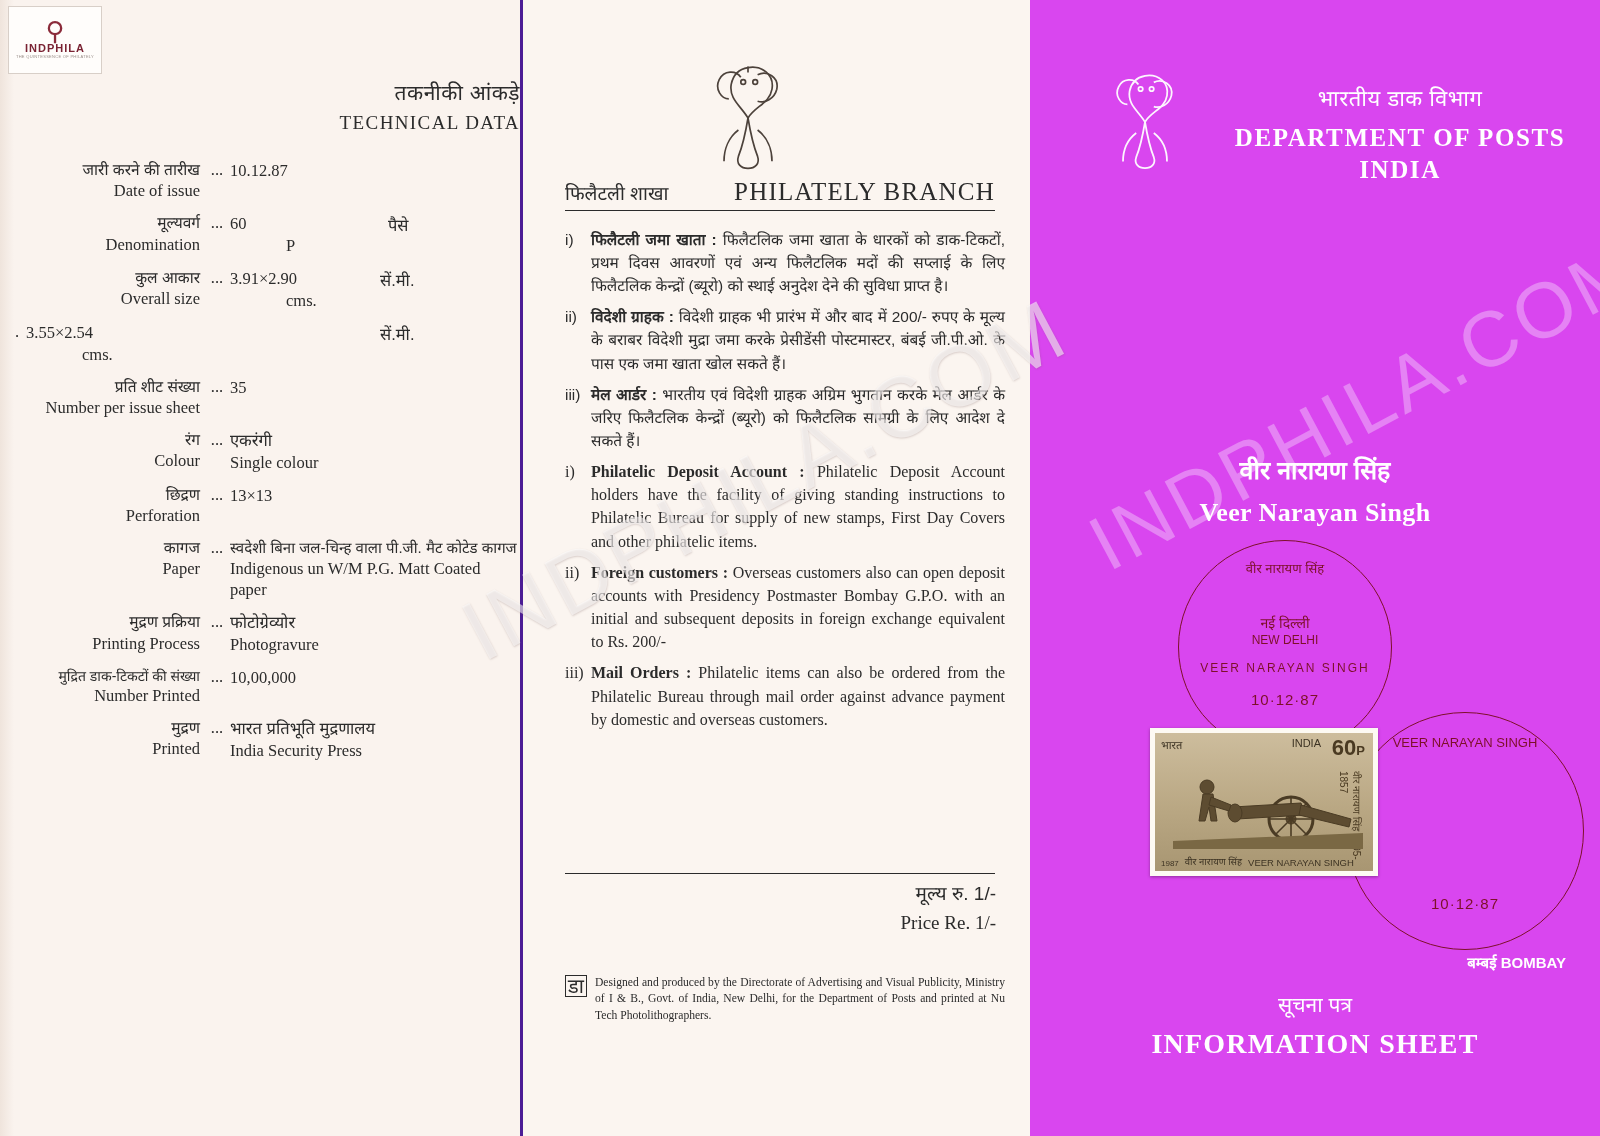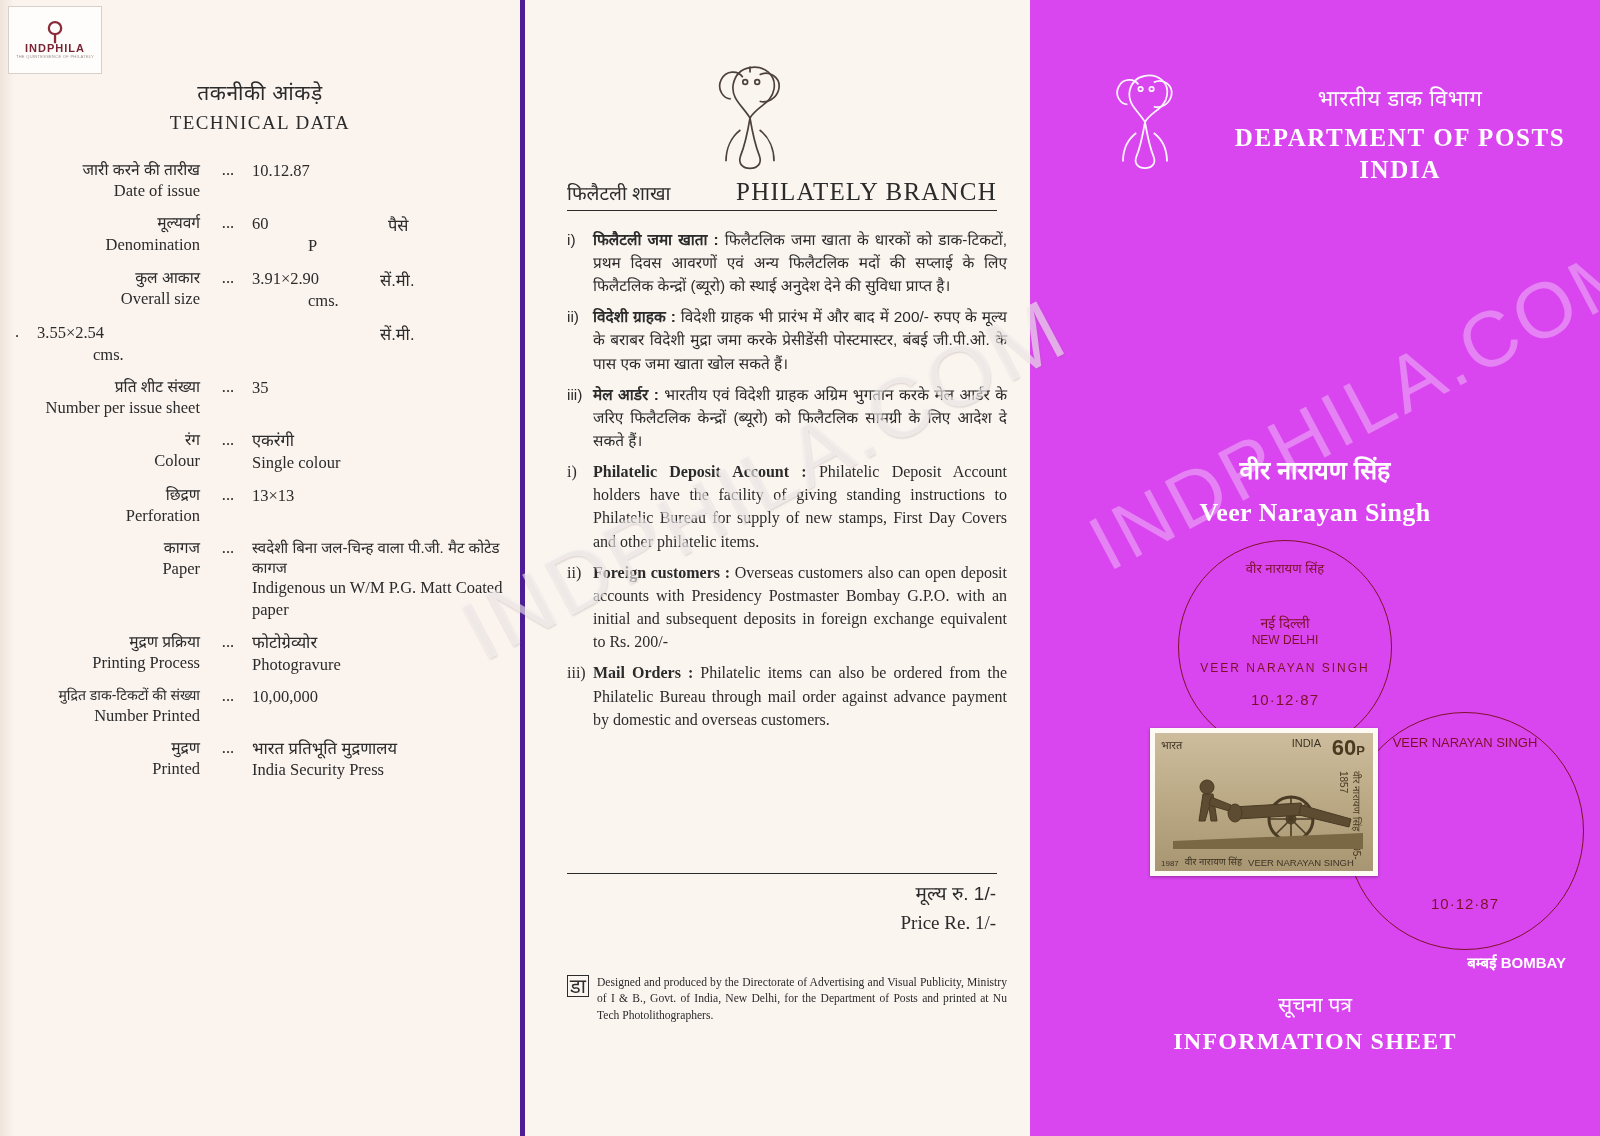--- a/index.html
+++ b/index.html
@@ -8,37 +8,37 @@
     background:#fdf7f1;
     font-family:"Liberation Serif", serif;
     color:#2b2b2b;
     overflow:hidden;
     position:relative;
   }
   .sheet{position:absolute;inset:0;display:flex;}
   
   .panel{position:relative;height:100%;box-sizing:border-box;}
   .panel-left{width:520px;background:#faf3ee;}
-  .panel-mid{width:510px;background:#fbf5f0;border-left:5px solid #4c1d95;}
+  .panel-mid{width:510px;background:#fbf5f0;border-left:3px solid #4c1d95;}
   .panel-right{flex:1;background:#d946ef;color:#fff;}
   .edge{position:absolute;top:0;bottom:0;width:14px;}
   .edge-l{left:0;background:linear-gradient(90deg,#efe4dc,#faf3ee);}
   
   .logo{position:absolute;left:8px;top:6px;width:92px;height:66px;
         border:1px solid #d8cfc8;background:#fffdfb;display:flex;flex-direction:column;
         align-items:center;justify-content:center;}
   .logo .mark{font-size:26px;line-height:20px;color:#8b2b3a;}
   .logo .name{font-family:"Liberation Sans",sans-serif;font-size:11px;letter-spacing:1px;color:#7a2333;font-weight:bold;}
   .logo .tag{font-family:"Liberation Sans",sans-serif;font-size:4px;color:#9a8f8a;letter-spacing:.3px;}
   
-  .td-title{margin-top:78px;text-align:center;}
+  .td-title{margin-top:78px;text-align:right;}
   .td-title .hi{font-size:21px;font-family:"Liberation Sans",sans-serif;letter-spacing:.5px;}
   .td-title .en{font-size:19px;letter-spacing:1.4px;margin-top:6px;}
   .td-list{margin:26px 0 0 0;padding:0;list-style:none;font-size:16.5px;}
-  .td-row{display:flex;margin-bottom:11px;align-items:flex-start;gap:11px;}
+  .td-row{display:flex;margin-bottom:11px;align-items:flex-start;}
   .td-lab{width:200px;text-align:right;padding-right:4px;line-height:1.32;}
   .td-lab .hi{font-family:"Liberation Sans",sans-serif;font-size:15.5px;display:block;}
   .td-lab .en{display:block;}
   .td-dots{width:26px;text-align:center;color:#2b2b2b;}
   .td-val{flex:1;line-height:1.32;}
   .td-val span{display:block;}
   .td-val .u{padding-left:56px;}
   
   .peacock{position:absolute;left:165px;top:58px;width:120px;height:120px;opacity:.9;}
   .branch{position:absolute;left:42px;top:178px;width:430px;display:flex;justify-content:space-between;align-items:baseline;}
@@ -84,21 +84,21 @@
   .stamp-top{position:absolute;top:4px;left:6px;right:6px;display:flex;justify-content:space-between;
              font-family:"Liberation Sans",sans-serif;font-size:11px;color:#3d3323;}
   .stamp-val{position:absolute;right:8px;top:2px;font-size:22px;font-family:"Liberation Sans",sans-serif;color:#4a3a22;font-weight:bold;}
   .stamp-bot{position:absolute;bottom:3px;left:6px;right:6px;display:flex;gap:6px;align-items:flex-end;
              font-family:"Liberation Sans",sans-serif;font-size:9.5px;color:#3d3323;}
   .stamp-year{font-size:8px;}
   .cannon{position:absolute;left:18px;bottom:22px;width:190px;height:86px;}
   .r-bombay{position:absolute;right:34px;top:952px;font-family:"Liberation Sans",sans-serif;font-size:15px;font-weight:bold;}
   .r-foot{position:absolute;left:0;right:0;top:990px;text-align:center;}
   .r-foot .hi{font-family:"Liberation Sans",sans-serif;font-size:21px;}
-  .r-foot .en{font-size:24px;font-weight:bold;letter-spacing:1.2px;margin-top:10px;}
+  .r-foot .en{font-size:28px;font-weight:bold;letter-spacing:1.2px;margin-top:10px;}
   
   .wm{position:absolute;left:430px;top:430px;font-size:86px;color:rgba(255,255,255,.55);
       font-family:"Liberation Sans",sans-serif;letter-spacing:4px;transform:rotate(-28deg);
       text-shadow:0 1px 2px rgba(120,90,90,.25);pointer-events:none;white-space:nowrap;}
   .wm2{position:absolute;left:1060px;top:360px;font-size:78px;color:rgba(255,255,255,.33);
       font-family:"Liberation Sans",sans-serif;letter-spacing:4px;transform:rotate(-28deg);pointer-events:none;white-space:nowrap;}
 </style>
 </head>
 <body>
 

